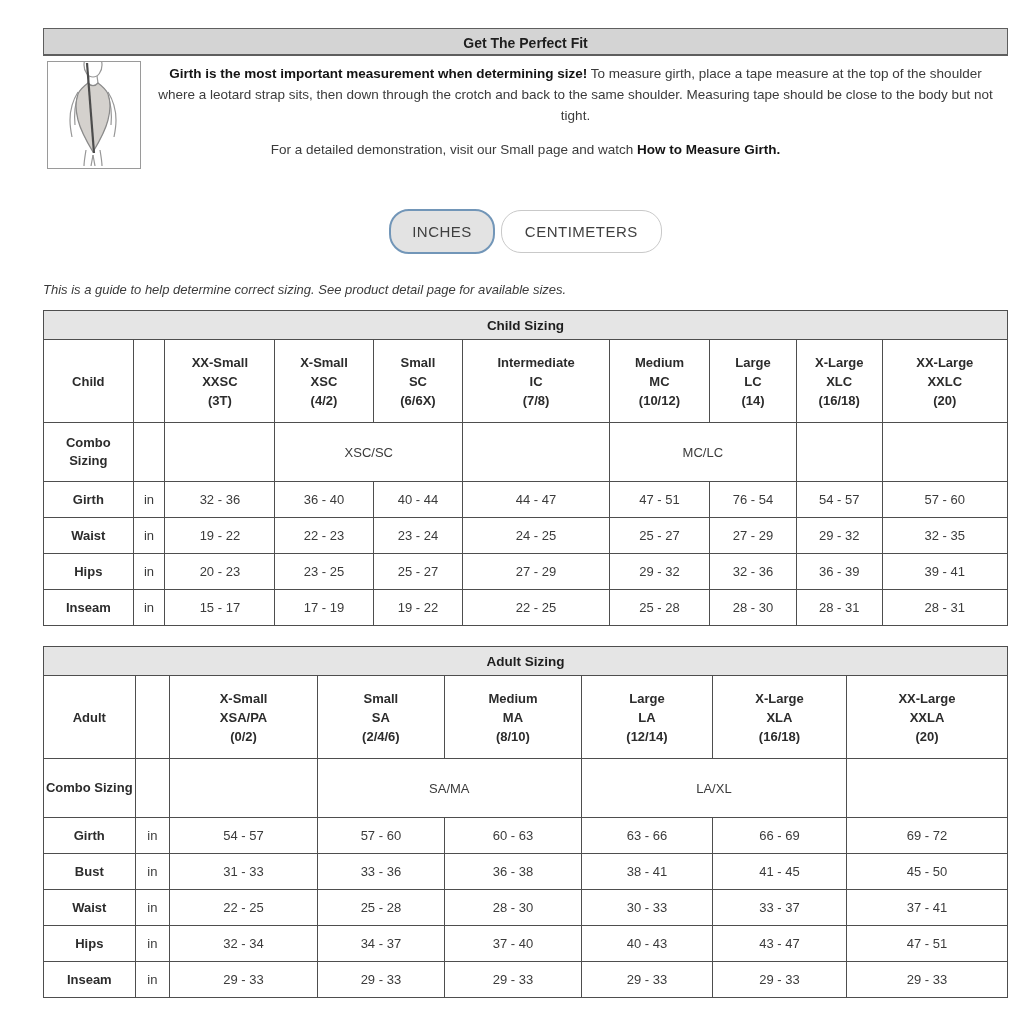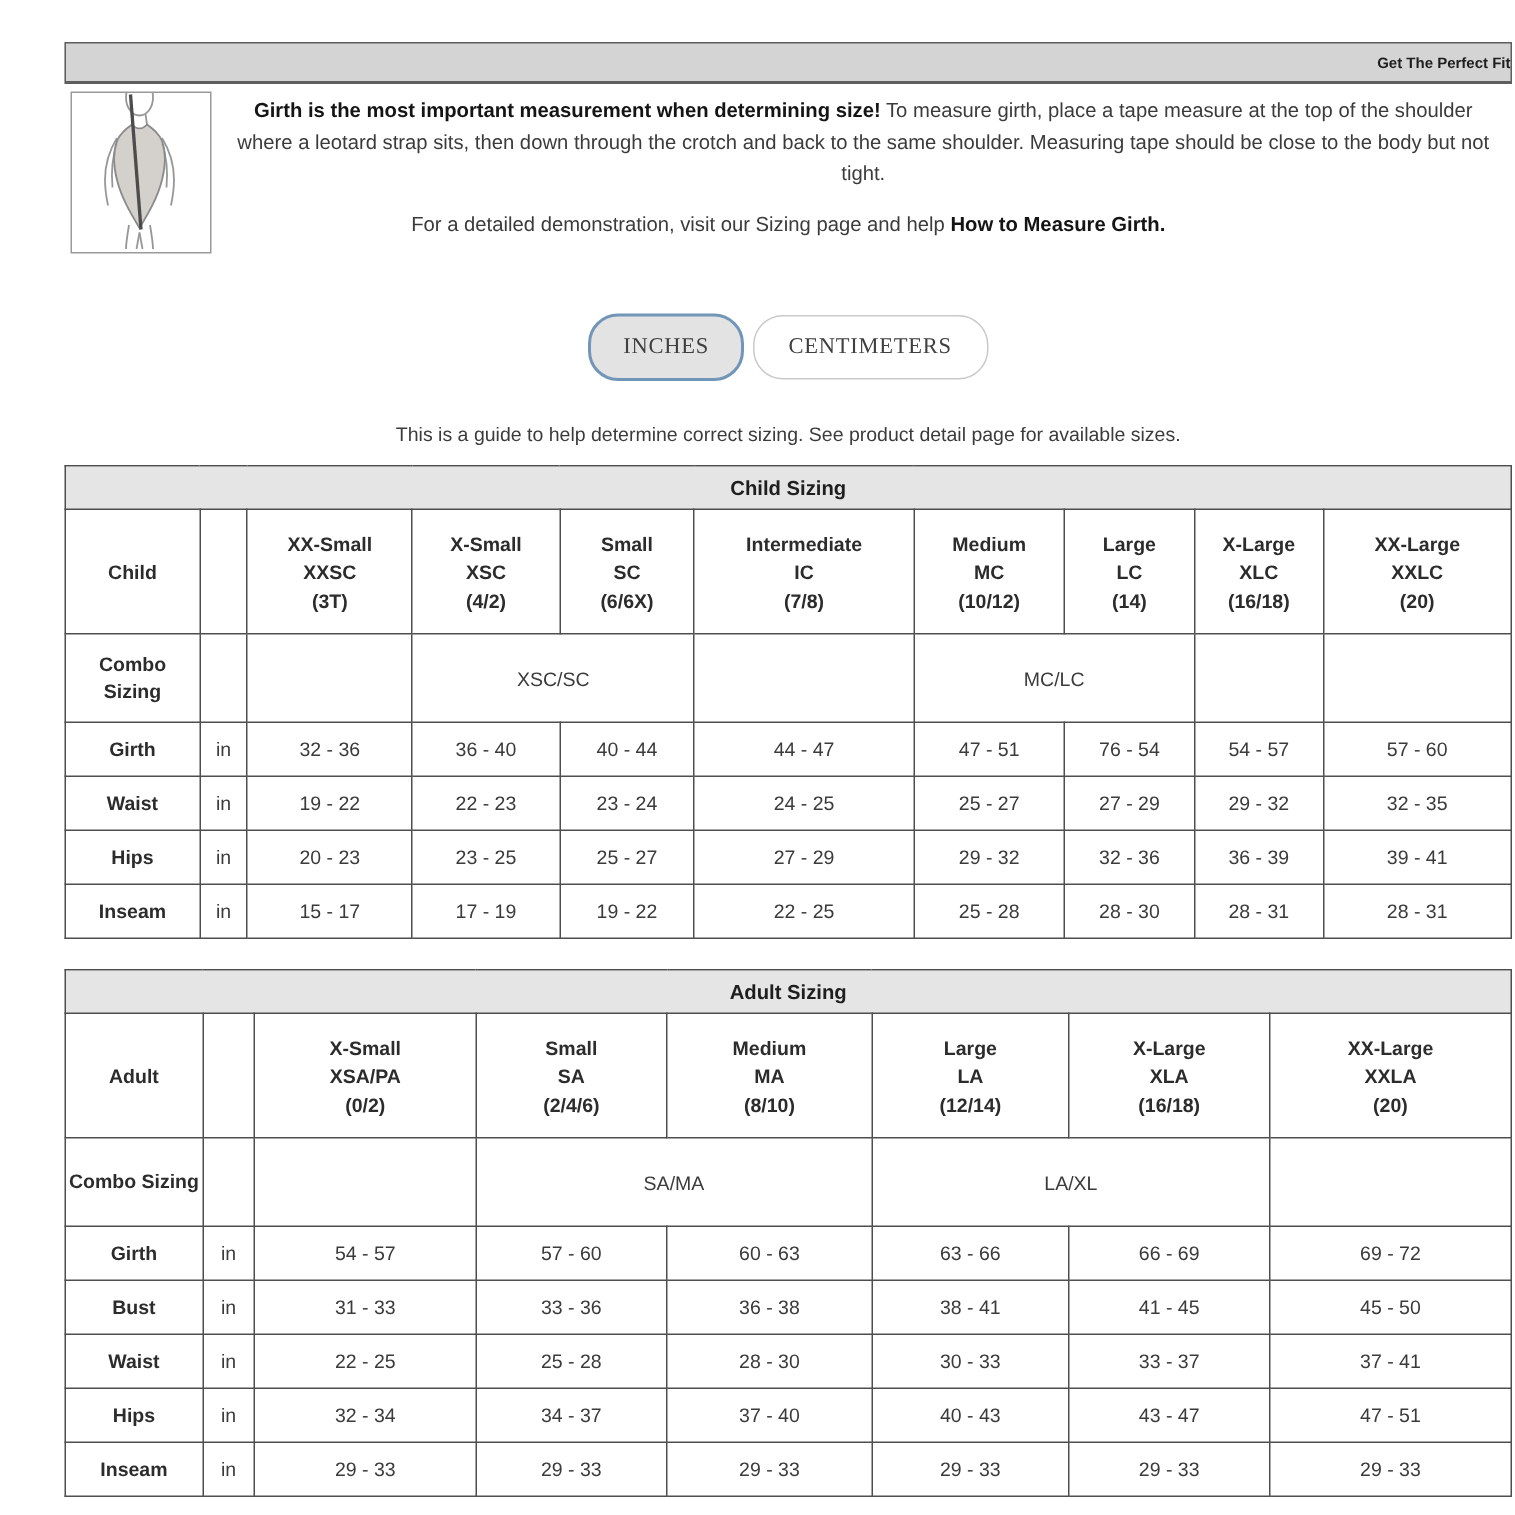--- a/index.html
+++ b/index.html
@@ -1,34 +1,34 @@
 <!DOCTYPE html>
 <html><head>
 <meta charset="utf-8">
 <style>
   html,body{margin:0;padding:0;background:#fff;}
   body{width:1010px;height:1010px;font-family:"Liberation Sans",sans-serif;color:#3b3b3b;overflow:hidden;}
   .wrap{margin-left:43px;width:965px;padding-top:28px;}
 
   .title-bar{height:28px;line-height:28px;background:#d4d4d4;border:1px solid #5e5e5e;border-bottom-width:2px;
-    text-align:right;font-weight:bold;font-size:10px;color:#1e1e1e;box-sizing:border-box;}
+    text-align:center;font-weight:bold;font-size:14px;color:#1e1e1e;box-sizing:border-box;}
 
   .intro{position:relative;margin-top:3px;min-height:112px;}
   .figure{position:absolute;left:4px;top:2px;width:92px;height:106px;border:1px solid #9a9a9a;background:#fff;overflow:hidden;}
   .intro-text{margin:0 0 0 114px;padding:4px 14px 0 0;text-align:center;font-size:13.5px;line-height:21px;}
   .intro-text strong{color:#141414;}
   .demo-line{margin:16px 0 0 0;text-align:center;font-size:13.5px;}
   .demo-line strong{color:#141414;text-align:center;}
 
   .btn-row{margin-top:38px;text-align:center;}
-  .btn{font-family:Liberation Serif, serif;font-size:15px;color:#3f3f3f;letter-spacing:.5px;cursor:pointer;vertical-align:middle;border-radius:20px;}
+  .btn{font-family:Liberation Sans, sans-serif;font-size:15px;color:#3f3f3f;letter-spacing:.5px;cursor:pointer;vertical-align:middle;border-radius:20px;}
   .btn-inches{background:#e3e3e3;border:2px solid #7296b8;padding:12px 21px;}
   .btn-cm{background:#ffffff;border:1px solid #c9c9c9;padding:12px 23px;margin-left:6px;}
 
-  .guide-note{margin:28px 0 0 0;text-align:center;font-size:13px;}
+  .guide-note{margin:28px 0 0 0;font-size:13px;font-style:italic;}
 
   .table-mount{margin-top:13px;}
   .table-mount.adult-gap{margin-top:20px;}
   table.size-table{border-collapse:collapse;width:100%;table-layout:fixed;}
   table.size-table td{border:1px solid #4e4e4e;text-align:center;vertical-align:middle;font-size:13px;padding:1px;overflow:hidden;}
   tr.t-title td{background:#e5e5e5;font-weight:bold;color:#1e1e1e;height:26px;font-size:13.5px;}
   tr.t-head td{font-weight:bold;color:#2c2c2c;height:80px;line-height:19px;}
   tr.t-combo td{height:56px;}
   tr.t-combo .combo-label{font-weight:bold;color:#2c2c2c;line-height:18px;}
   tr.t-data td{height:33px;}
@@ -56,21 +56,21 @@
           <path d="M38,88 C37,94 36,100 36,104"></path>
           <path d="M52,88 C53,94 54,100 54,104"></path>
           <path d="M45,93 L43,104"></path>
           <path d="M45,93 L47,104"></path>
         </g>
         <path d="M40,21 C36,24 32,27 30,32 C27,40 28,50 30,58 C33,70 39,80 45,90 C51,80 57,70 60,58 C62,50 63,40 60,32 C58,27 54,24 50,21 C47,24.5 43,24.5 40,21 Z" fill="#cdc9c4" stroke="#8a8a8a" stroke-width="1.2" fill-opacity="0.85"></path>
         <line x1="39" y1="1" x2="46" y2="91" stroke="#4c4c4c" stroke-width="2.2"></line>
       </svg>
     </div>
     <p class="intro-text"><strong>Girth is the most important measurement when determining size!</strong><span> To measure girth, place a tape measure at the top of the shoulder where a leotard strap sits, then down through the crotch and back to the same shoulder. Measuring tape should be close to the body but not tight.</span></p>
-    <p class="demo-line"><span>For a detailed demonstration, visit our Sizing page and help </span><strong>How to Measure Girth.</strong></p>
+    <p class="demo-line"><span>For a detailed demonstration, visit our Small page and watch </span><strong>How to Measure Girth.</strong></p>
   </div>
 
   <div class="btn-row">
     <button class="btn btn-inches">INCHES</button><button class="btn btn-cm">CENTIMETERS</button>
   </div>
 
   <p class="guide-note">This is a guide to help determine correct sizing. See product detail page for available sizes.</p>
 
   <div class="table-mount">
       <table class="size-table">

